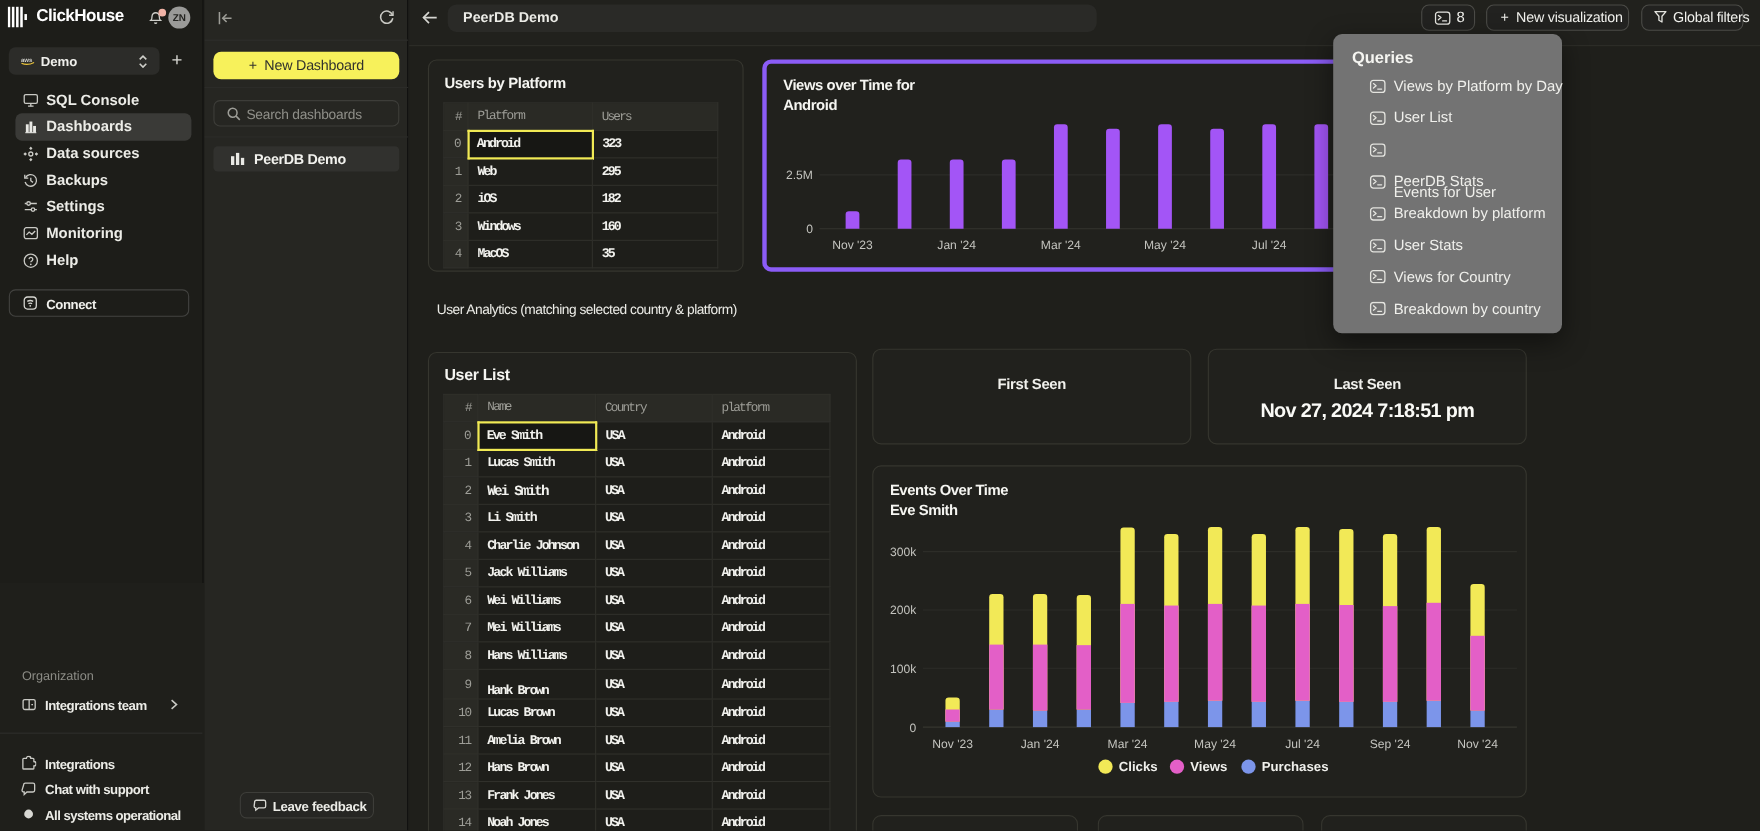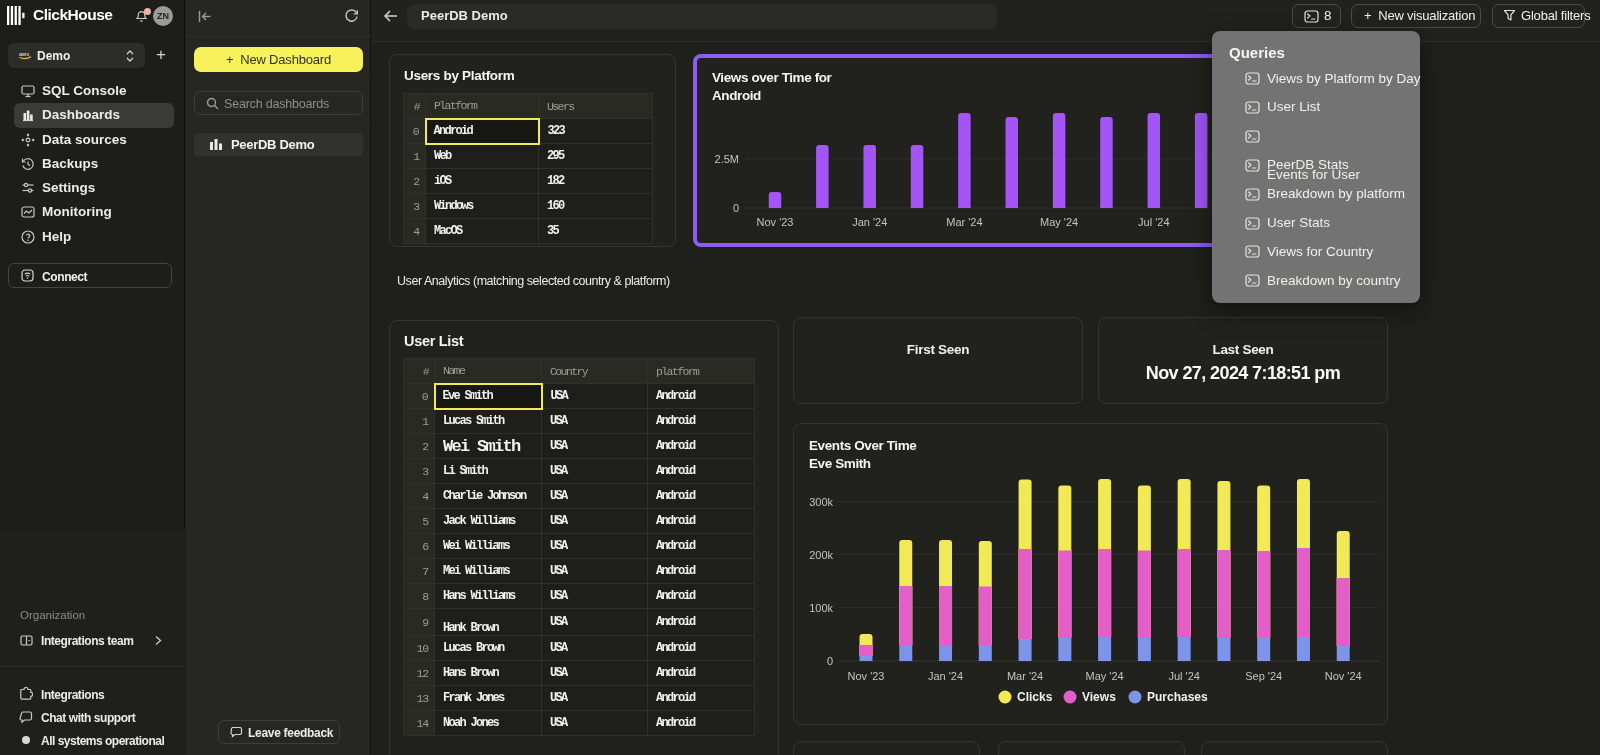--- a/index.html
+++ b/index.html
@@ -269,21 +269,21 @@
                 <td style="height:25px;border:1px solid #30302b;background:#1e1e1a;color:#f2f2ee;font-weight:700;font-size:12px;letter-spacing:-1.7px;white-space:nowrap;padding:0 0 0 8px;">Android</td>
               </tr>
               <tr>
                 <td style="height:25px;background:#2a2a25;border:1px solid #30302b;color:#9d9d97;font-size:11.5px;letter-spacing:-1.2px;text-align:right;padding:0 6px 0 0;">1</td>
                 <td style="height:25px;border:1px solid #30302b;background:#1e1e1a;color:#f2f2ee;font-weight:700;font-size:12px;letter-spacing:-1.7px;white-space:nowrap;padding:0 0 0 8px;">Lucas Smith</td>
                 <td style="height:25px;border:1px solid #30302b;background:#1e1e1a;color:#f2f2ee;font-weight:700;font-size:12px;letter-spacing:-1.7px;white-space:nowrap;padding:0 0 0 8px;">USA</td>
                 <td style="height:25px;border:1px solid #30302b;background:#1e1e1a;color:#f2f2ee;font-weight:700;font-size:12px;letter-spacing:-1.7px;white-space:nowrap;padding:0 0 0 8px;">Android</td>
               </tr>
               <tr>
                 <td style="height:25px;background:#2a2a25;border:1px solid #30302b;color:#9d9d97;font-size:11.5px;letter-spacing:-1.2px;text-align:right;padding:0 6px 0 0;">2</td>
-                <td style="height:25px;border:1px solid #30302b;background:#1e1e1a;color:#f2f2ee;font-weight:700;font-size:17px;letter-spacing:-1.7px;white-space:nowrap;padding:0 0 0 8px;">Wei Smith</td>
+                <td style="height:25px;border:1px solid #30302b;background:#1e1e1a;color:#f2f2ee;font-weight:700;font-size:13px;letter-spacing:-1.7px;white-space:nowrap;padding:0 0 0 8px;">Wei Smith</td>
                 <td style="height:25px;border:1px solid #30302b;background:#1e1e1a;color:#f2f2ee;font-weight:700;font-size:12px;letter-spacing:-1.7px;white-space:nowrap;padding:0 0 0 8px;">USA</td>
                 <td style="height:25px;border:1px solid #30302b;background:#1e1e1a;color:#f2f2ee;font-weight:700;font-size:12px;letter-spacing:-1.7px;white-space:nowrap;padding:0 0 0 8px;">Android</td>
               </tr>
               <tr>
                 <td style="height:25px;background:#2a2a25;border:1px solid #30302b;color:#9d9d97;font-size:11.5px;letter-spacing:-1.2px;text-align:right;padding:0 6px 0 0;">3</td>
                 <td style="height:25px;border:1px solid #30302b;background:#1e1e1a;color:#f2f2ee;font-weight:700;font-size:12px;letter-spacing:-1.7px;white-space:nowrap;padding:0 0 0 8px;">Li Smith</td>
                 <td style="height:25px;border:1px solid #30302b;background:#1e1e1a;color:#f2f2ee;font-weight:700;font-size:12px;letter-spacing:-1.7px;white-space:nowrap;padding:0 0 0 8px;">USA</td>
                 <td style="height:25px;border:1px solid #30302b;background:#1e1e1a;color:#f2f2ee;font-weight:700;font-size:12px;letter-spacing:-1.7px;white-space:nowrap;padding:0 0 0 8px;">Android</td>
               </tr>
               <tr>
@@ -318,20 +318,26 @@
               </tr>
               <tr>
                 <td style="height:25px;background:#2a2a25;border:1px solid #30302b;color:#9d9d97;font-size:11.5px;letter-spacing:-1.2px;text-align:right;padding:0 6px 0 0;">9</td>
                 <td style="height:25px;border:1px solid #30302b;background:#1e1e1a;color:#f2f2ee;font-weight:700;font-size:12px;letter-spacing:-1.7px;white-space:nowrap;padding:12px 0 0 8px;">Hank Brown</td>
                 <td style="height:25px;border:1px solid #30302b;background:#1e1e1a;color:#f2f2ee;font-weight:700;font-size:12px;letter-spacing:-1.7px;white-space:nowrap;padding:0 0 0 8px;">USA</td>
                 <td style="height:25px;border:1px solid #30302b;background:#1e1e1a;color:#f2f2ee;font-weight:700;font-size:12px;letter-spacing:-1.7px;white-space:nowrap;padding:0 0 0 8px;">Android</td>
               </tr>
               <tr>
                 <td style="height:25px;background:#2a2a25;border:1px solid #30302b;color:#9d9d97;font-size:11.5px;letter-spacing:-1.2px;text-align:right;padding:0 6px 0 0;">10</td>
                 <td style="height:25px;border:1px solid #30302b;background:#1e1e1a;color:#f2f2ee;font-weight:700;font-size:12px;letter-spacing:-1.7px;white-space:nowrap;padding:0 0 0 8px;">Lucas Brown</td>
+                <td style="height:25px;border:1px solid #30302b;background:#1e1e1a;color:#f2f2ee;font-weight:700;font-size:12px;letter-spacing:-1.7px;white-space:nowrap;padding:0 0 0 8px;">USA</td>
+                <td style="height:25px;border:1px solid #30302b;background:#1e1e1a;color:#f2f2ee;font-weight:700;font-size:12px;letter-spacing:-1.7px;white-space:nowrap;padding:0 0 0 8px;">Android</td>
+              </tr>
+              <tr>
+                <td style="height:25px;background:#2a2a25;border:1px solid #30302b;color:#9d9d97;font-size:11.5px;letter-spacing:-1.2px;text-align:right;padding:0 6px 0 0;">11</td>
+                <td style="height:25px;border:1px solid #30302b;background:#1e1e1a;color:#f2f2ee;font-weight:700;font-size:12px;letter-spacing:-1.7px;white-space:nowrap;padding:0 0 0 8px;">Amelia Brown</td>
                 <td style="height:25px;border:1px solid #30302b;background:#1e1e1a;color:#f2f2ee;font-weight:700;font-size:12px;letter-spacing:-1.7px;white-space:nowrap;padding:0 0 0 8px;">USA</td>
                 <td style="height:25px;border:1px solid #30302b;background:#1e1e1a;color:#f2f2ee;font-weight:700;font-size:12px;letter-spacing:-1.7px;white-space:nowrap;padding:0 0 0 8px;">Android</td>
               </tr>
               <tr>
                 <td style="height:25px;background:#2a2a25;border:1px solid #30302b;color:#9d9d97;font-size:11.5px;letter-spacing:-1.2px;text-align:right;padding:0 6px 0 0;">12</td>
                 <td style="height:25px;border:1px solid #30302b;background:#1e1e1a;color:#f2f2ee;font-weight:700;font-size:12px;letter-spacing:-1.7px;white-space:nowrap;padding:0 0 0 8px;">Hans Brown</td>
                 <td style="height:25px;border:1px solid #30302b;background:#1e1e1a;color:#f2f2ee;font-weight:700;font-size:12px;letter-spacing:-1.7px;white-space:nowrap;padding:0 0 0 8px;">USA</td>
                 <td style="height:25px;border:1px solid #30302b;background:#1e1e1a;color:#f2f2ee;font-weight:700;font-size:12px;letter-spacing:-1.7px;white-space:nowrap;padding:0 0 0 8px;">Android</td>
               </tr>
               <tr>

